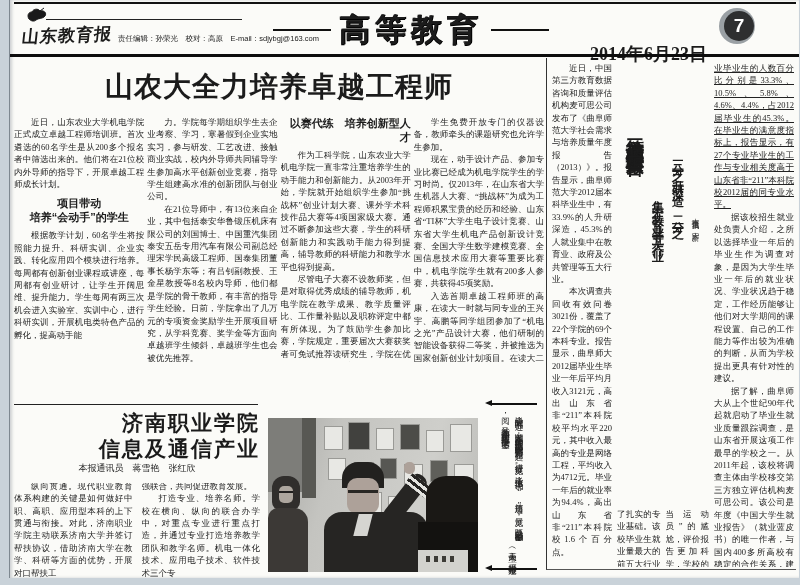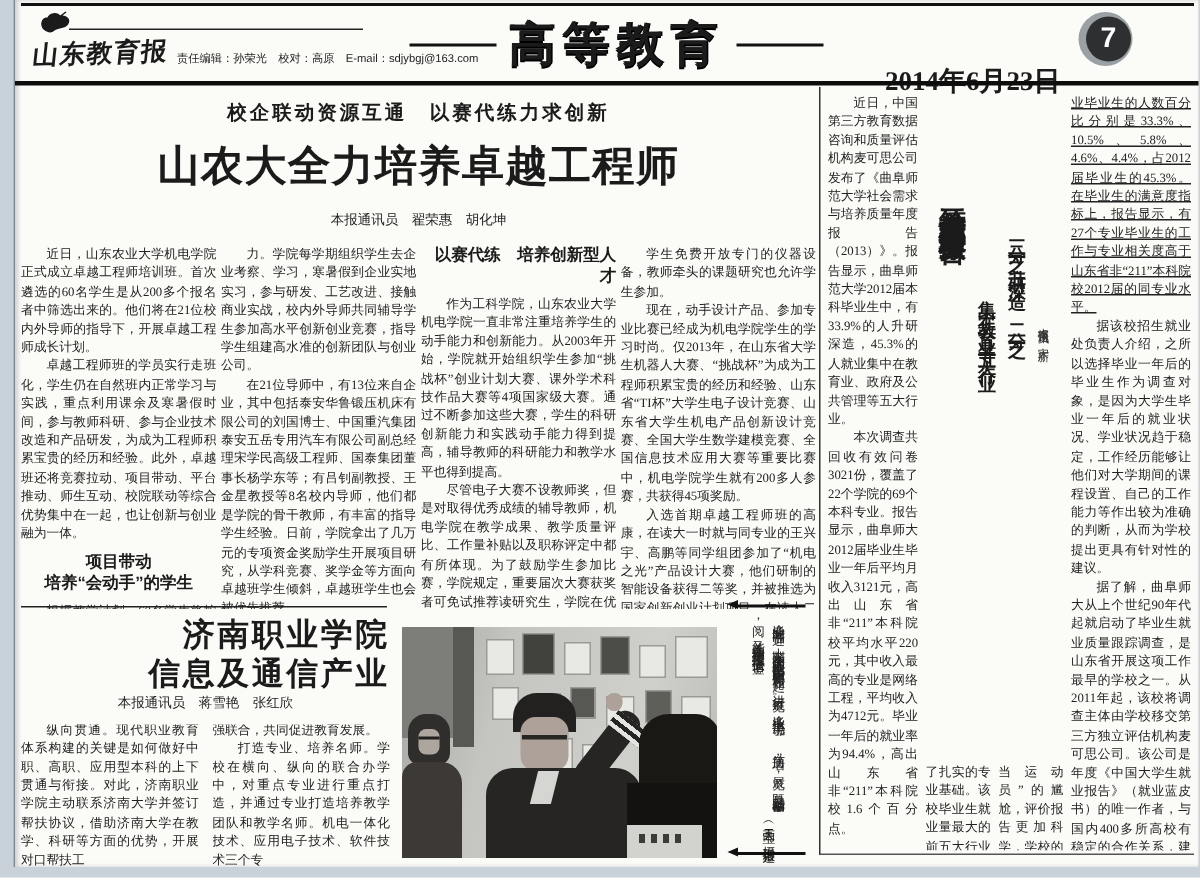--- a/index.html
+++ b/index.html
@@ -141,27 +141,24 @@
       <span class="dash"></span>
     </div>
     <div class="issue-date">2014年6月23日</div>
     <div class="page-badge">
       <div class="inner">7</div>
     </div>
   </header>
   <div class="header-rule"></div>
 
   <section class="main-article bodytext">
-    <div class="kicker">校企联动资源互通　以赛代练力求创新</div>
     <h1 class="headline">山农大全力培养卓越工程师</h1>
-    <div class="byline">本报通讯员　翟荣惠　胡化坤</div>
     <div class="cols">
       <div class="col">
         <p>近日，山东农业大学机电学院正式成立卓越工程师培训班。首次遴选的60名学生是从200多个报名者中筛选出来的。他们将在21位校内外导师的指导下，开展卓越工程师成长计划。</p>
-        <p>卓越工程师班的学员实行走班化，学生仍在自然班内正常学习与实践，重点利用课余及寒暑假时间，参与教师科研、参与企业技术改造和产品研发，为成为工程师积累宝贵的经历和经验。此外，卓越班还将竞赛拉动、项目带动、平台推动、师生互动、校院联动等综合优势集中在一起，也让创新与创业融为一体。</p>
         <div class="subhead">
           <div>项目带动</div>
           <div>培养“会动手”的学生</div>
         </div>
         <p>根据教学计划，60名学生将按照能力提升、科研实训、企业实践、转化应用四个模块进行培养。每周都有创新创业课程或讲座，每周都有创业研讨，让学生开阔思维、提升能力。学生每周有两三次机会进入实验室、实训中心，进行科研实训，开展机电类特色产品的孵化，提高动手能</p>
       </div>
       <div class="col">
         <p>力。学院每学期组织学生去企业考察、学习，寒暑假到企业实地实习，参与研发、工艺改进、接触商业实战，校内外导师共同辅导学生参加高水平创新创业竞赛，指导学生组建高水准的创新团队与创业公司。</p>
         <p>在21位导师中，有13位来自企业，其中包括泰安华鲁锻压机床有限公司的刘国博士、中国重汽集团泰安五岳专用汽车有限公司副总经理宋学民高级工程师、国泰集团董事长杨学东等；有吕钊副教授、王金星教授等8名校内导师，他们都是学院的骨干教师，有丰富的指导学生经验。日前，学院拿出了几万元的专项资金奖励学生开展项目研究，从学科竞赛、奖学金等方面向卓越班学生倾斜，卓越班学生也会被优先推荐。</p>
 

